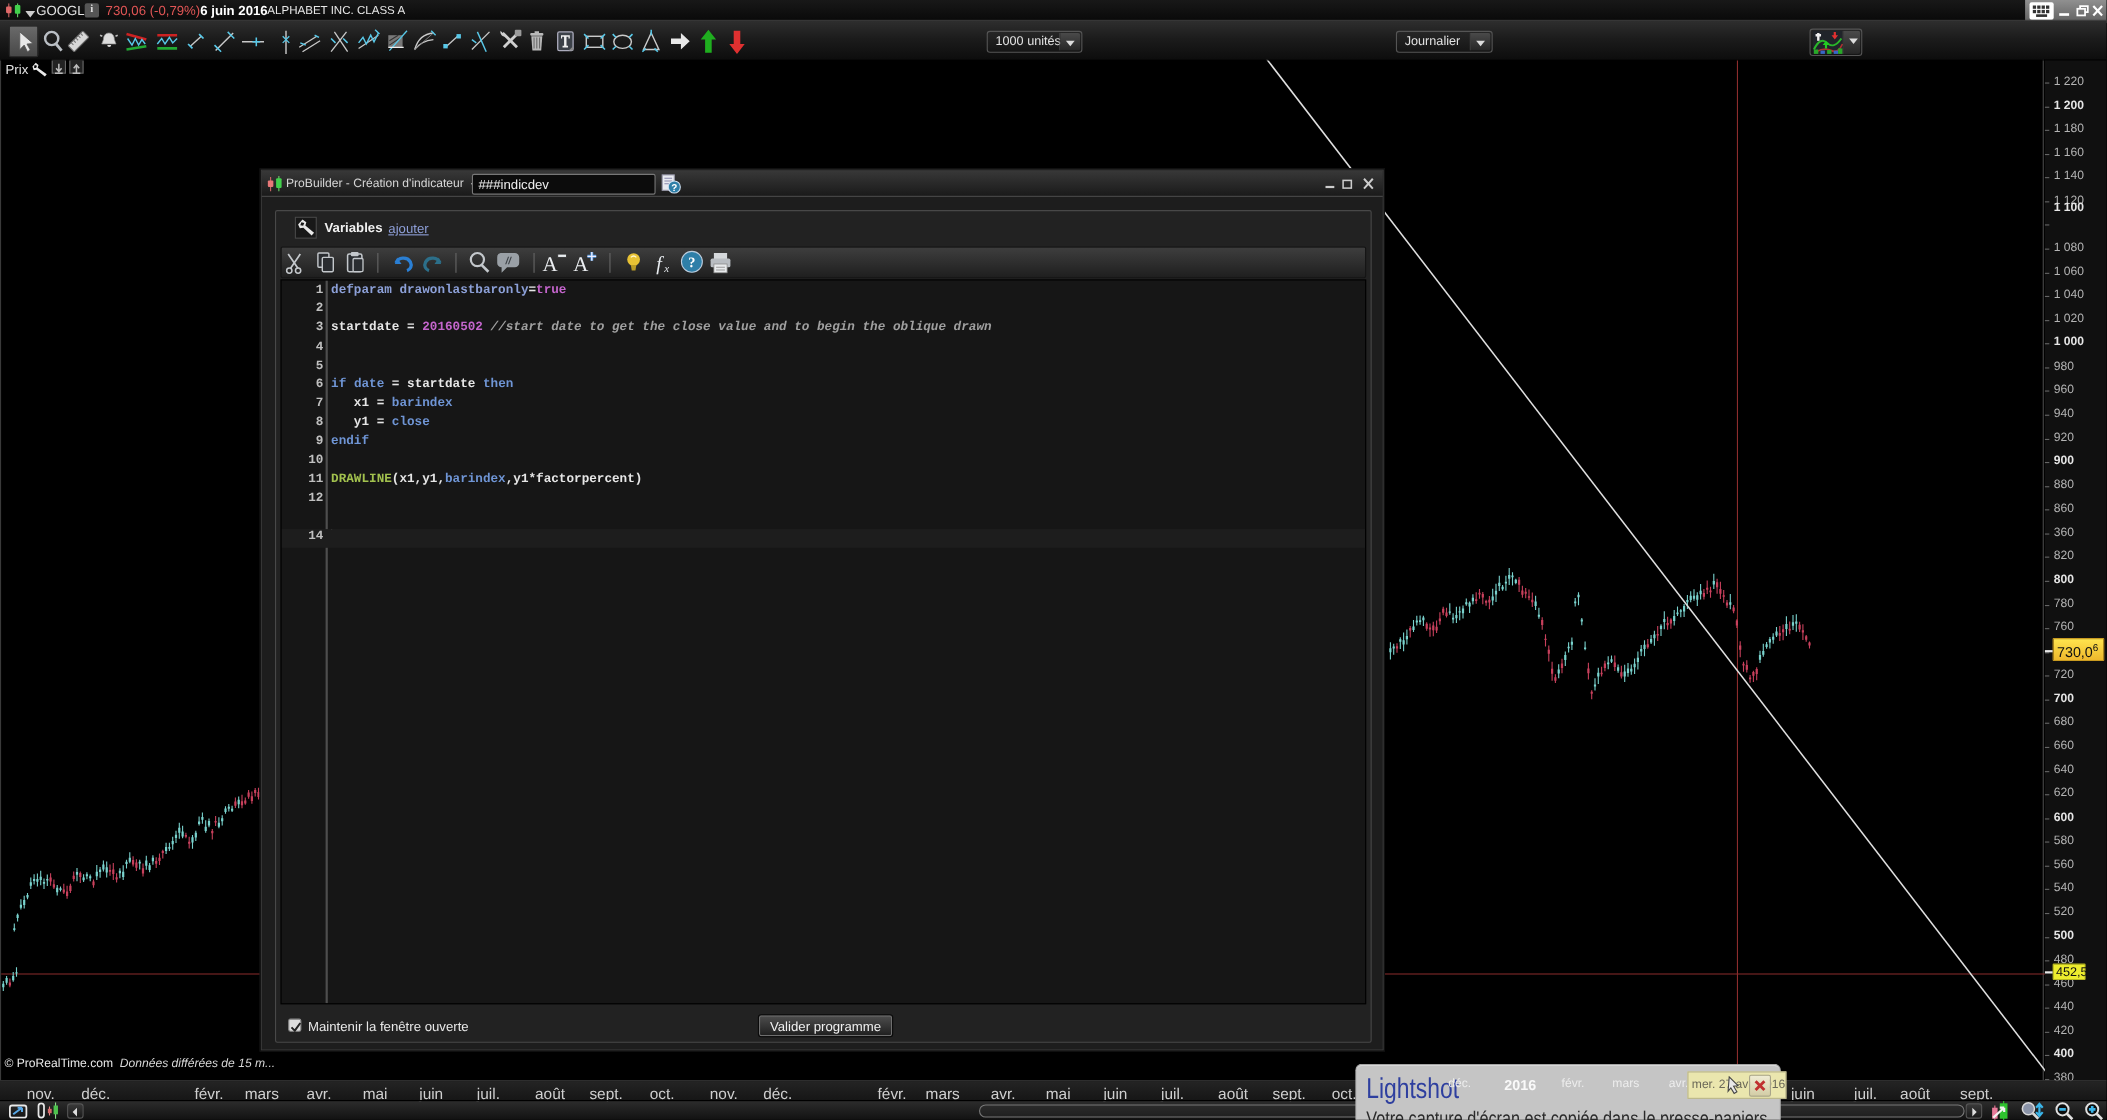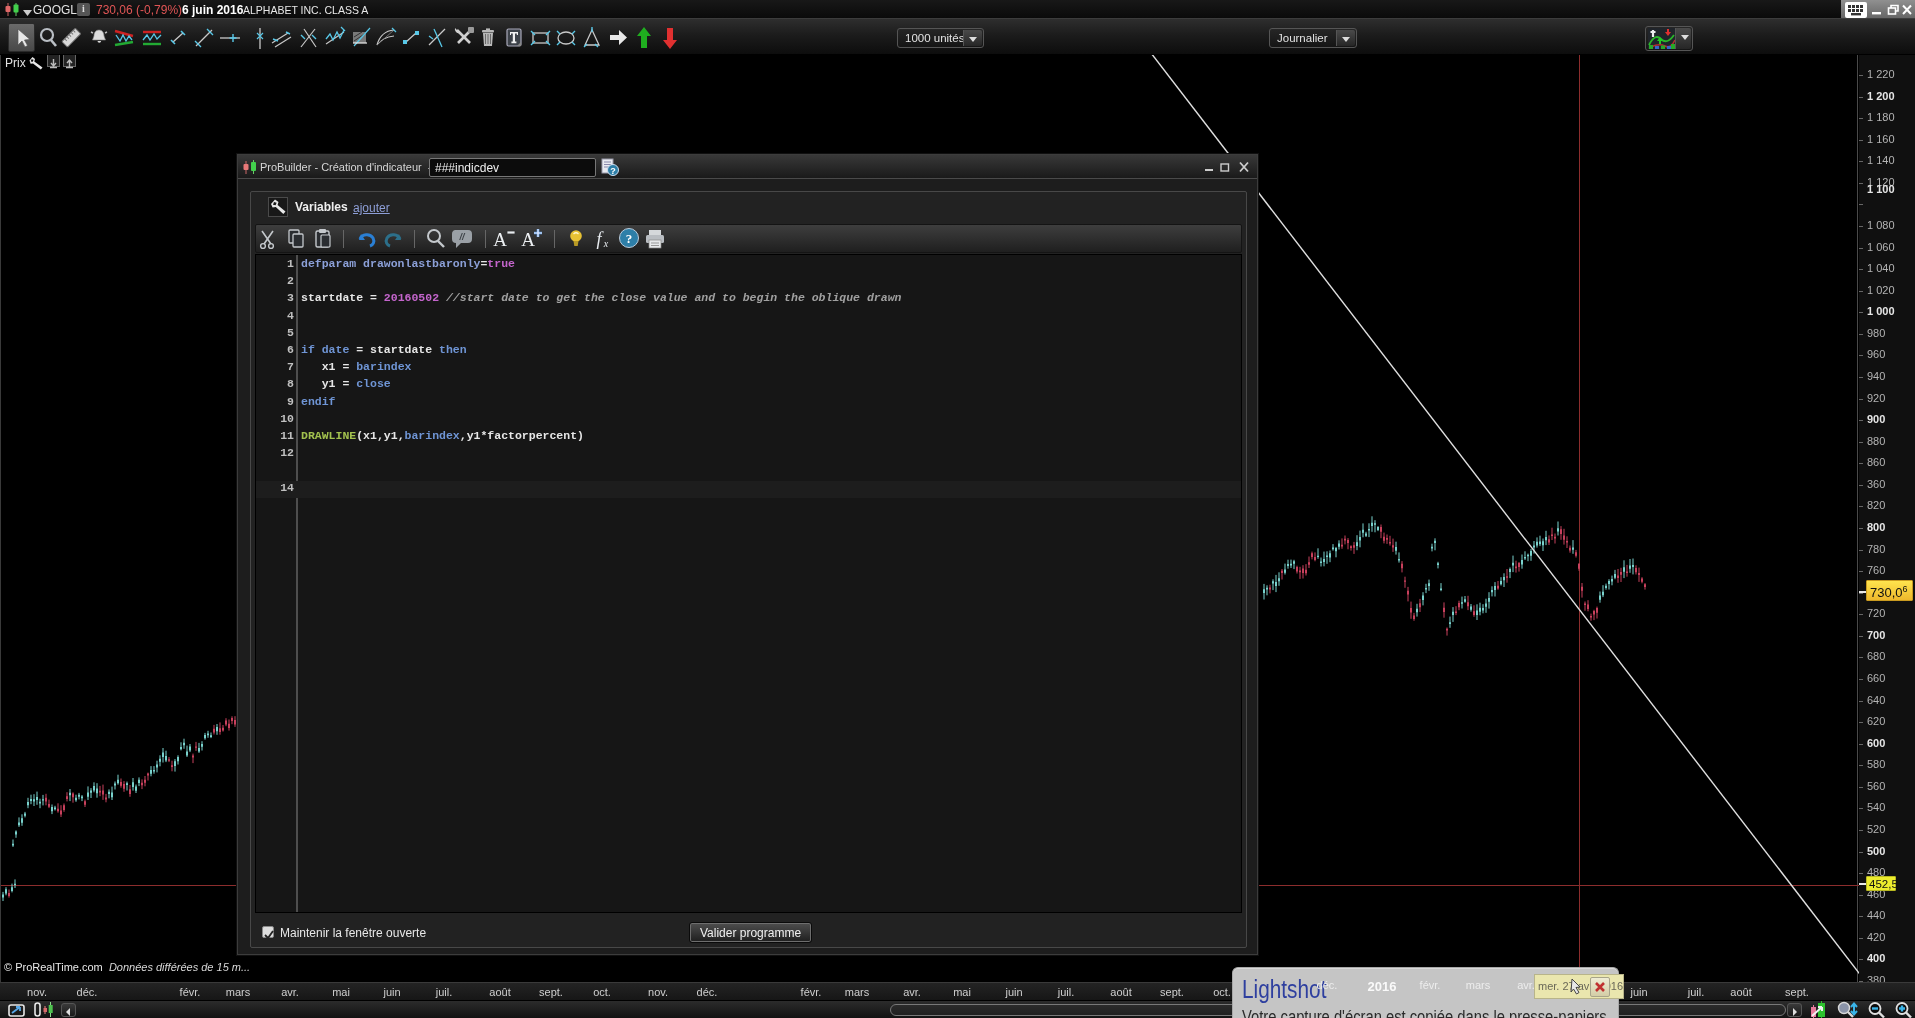--- a/index.html
+++ b/index.html
@@ -38,21 +38,21 @@
 #paxis { position:absolute; left:1859px; top:53px; width:56px; height:929px; background:#101010; }
 #paxis .pl,#paxis .pb { position:absolute; left:8px; font-size:11px; color:#b4b4b4; white-space:nowrap; }
 #paxis .pb { color:#e6e6e6; font-weight:bold; }
 #paxis .tick { position:absolute; left:0; width:4px; height:1px; background:#666; }
 .ytag { position:absolute; background:#f2d945; color:#111; font-size:12px; border-radius:1px; }
 
 
 #taxis { position:absolute; left:0; top:982px; width:1915px; height:18px;
   background:linear-gradient(#242424,#161616); border-top:1px solid #3a3a3a; }
 #taxis .ml,#taxis .mb { position:absolute; top:3px; transform:translateX(-50%);
-  font-size:11px; color:#cfcfcf; white-space:nowrap; }
+  font-size:14px; color:#cfcfcf; white-space:nowrap; }
 #taxis .mb { font-size:13px; color:#fff; font-weight:bold; top:2px;margin-top:32px; }
 
 
 #sbar { position:absolute; left:0; top:1000px; width:1915px; height:18px;
   background:linear-gradient(#2c2c2c,#121212); border-top:1px solid #000; }
 .sbtn { position:absolute; top:2px; width:15px; height:14px; background:linear-gradient(#3a3a3a,#191919);
   border:1px solid #555; border-radius:3px; }
 #sthumb { position:absolute; left:890px; top:2.5px; width:896px; height:12px;
   border:1px solid #787878; border-radius:6px; background:rgba(60,60,60,0.25); }
 

